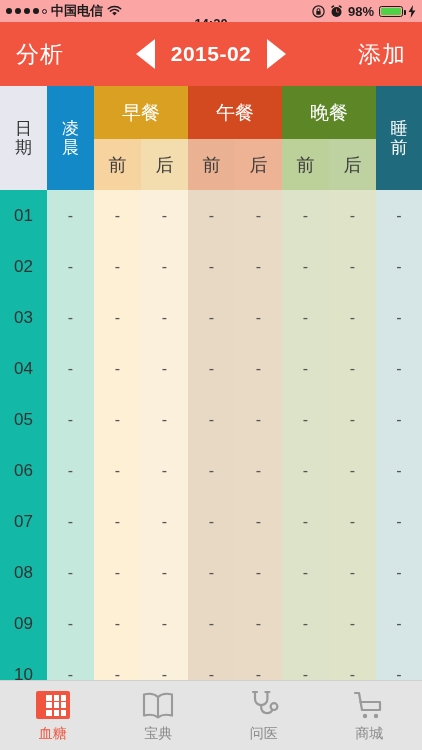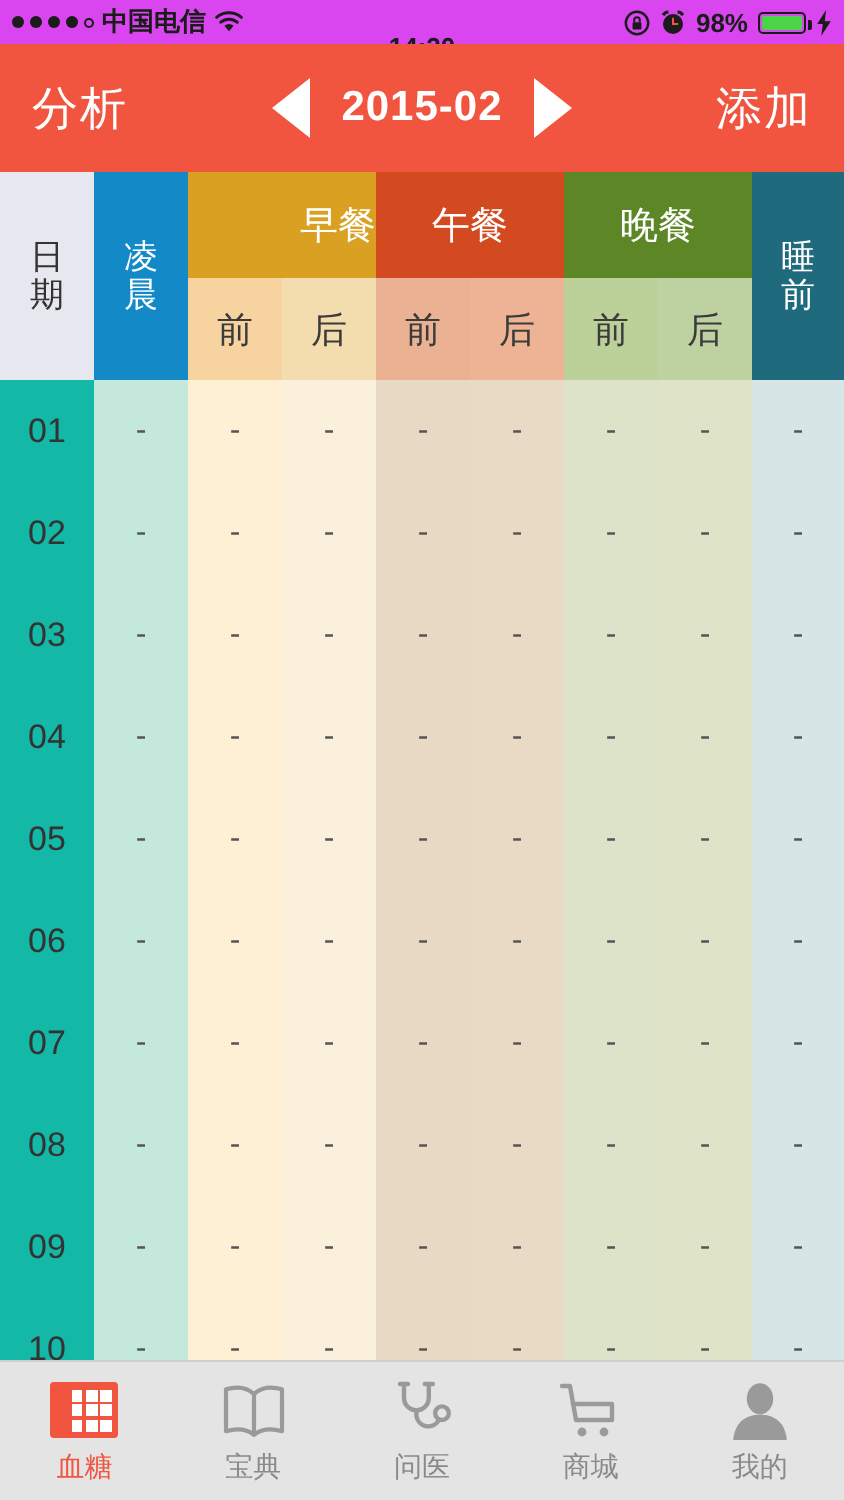--- a/index.html
+++ b/index.html
@@ -6,21 +6,21 @@
   html, body {
     width: 422px; height: 750px;
     font-family: "Liberation Sans", "DejaVu Sans", sans-serif;
     overflow: hidden;
     background: #ffffff;
   }
   #app { position: relative; width: 422px; height: 750px; overflow: hidden; }
 
   
   .statusbar {
-    height: 22px; background: #d946ef; color: #1b1b1b;
+    height: 22px; background: #fca5a5; color: #1b1b1b;
     display: flex; align-items: center; padding: 0 6px;
     font-size: 13px; font-weight: bold; position: relative;
   }
   .sb-left { display: flex; align-items: center; gap: 4px; }
   .dots { display: flex; align-items: center; gap: 3px; }
   .dot { width: 6px; height: 6px; border-radius: 50%; background: #1b1b1b; }
   .dot.hollow { background: transparent; border: 1px solid #1b1b1b; width: 5px; height: 5px;}
   .carrier { font-size: 13px; letter-spacing: 0px; }
   .sb-center {
     position: absolute; left: 0; right: 0; text-align: center;
@@ -188,21 +188,21 @@
       <thead>
         <tr>
             <th class="th-date v2" rowspan="2">
               <span>日</span>
               <span>期</span>
             </th>
             <th class="th-dawn v2" rowspan="2" style="background: rgb(20, 137, 200);">
               <span>凌</span>
               <span>晨</span>
             </th>
-            <th class="th-meal" colspan="2" style="background: rgb(217, 160, 34); text-align: right;">早餐</th>
+            <th class="th-meal" colspan="2" style="background: rgb(217, 160, 34);">早餐</th>
             <th class="th-meal" colspan="2" style="background: rgb(212, 74, 32);">午餐</th>
             <th class="th-meal" colspan="2" style="background: rgb(93, 135, 39);">晚餐</th>
             <th class="th-sleep v2" rowspan="2" style="background: rgb(31, 107, 125);">
               <span>睡</span>
               <span>前</span>
             </th>
           </tr>
         <tr>
             <th class="th-sub" style="background: rgb(247, 211, 160);">前</th>
             <th class="th-sub" style="background: rgb(243, 220, 174);">后</th>
@@ -376,23 +376,14 @@
         <svg width="32" height="29" viewBox="0 0 32 29">
           <path d="M2 2 H6 L9 19 H26" fill="none" stroke="#9a9a9a" stroke-width="2.2" stroke-linecap="round" stroke-linejoin="round"></path>
           <path d="M7.4 11 H27 V19" fill="none" stroke="#9a9a9a" stroke-width="2.2" stroke-linecap="round" stroke-linejoin="round"></path>
           <circle cx="12" cy="25" r="2.2" fill="#9a9a9a"></circle>
           <circle cx="23" cy="25" r="2.2" fill="#9a9a9a"></circle>
         </svg>
       </div>
       <div class="tab-label">商城</div>
     </div>
 
-    <div class="tab">
-      <div class="tab-ico">
-        <svg width="30" height="29" viewBox="0 0 30 29">
-          <ellipse cx="15" cy="8.4" rx="6.6" ry="7.8" fill="#9a9a9a"></ellipse>
-          <path d="M1.6 29 C2.4 20 8 16.4 15 16.4 C22 16.4 27.6 20 28.4 29 Z" fill="#9a9a9a"></path>
-        </svg>
-      </div>
-      <div class="tab-label">我的</div>
-    </div>
   </div>
 </div>
 
 </body></html>

